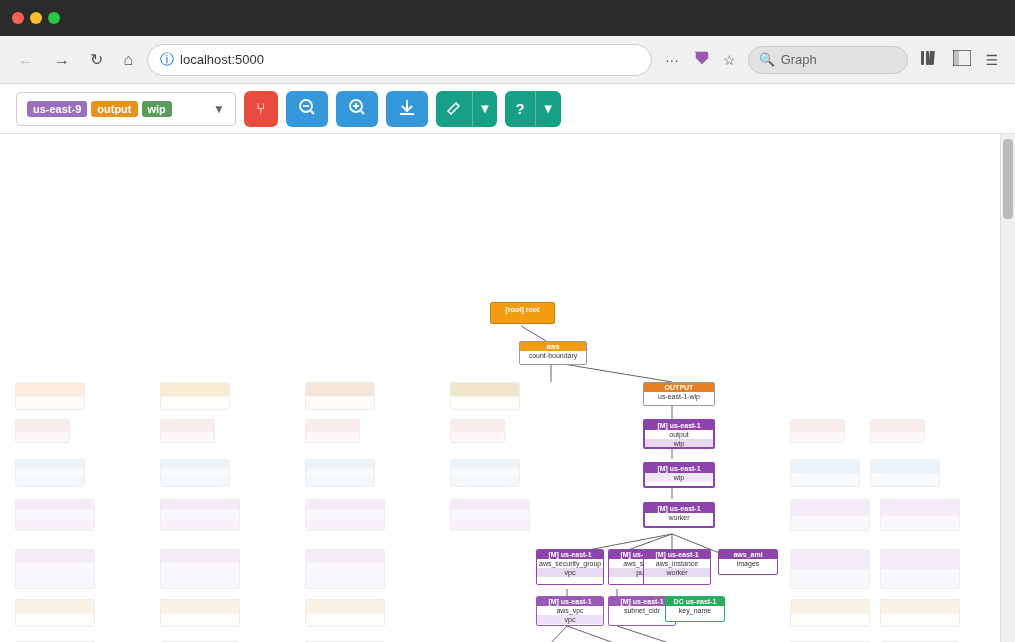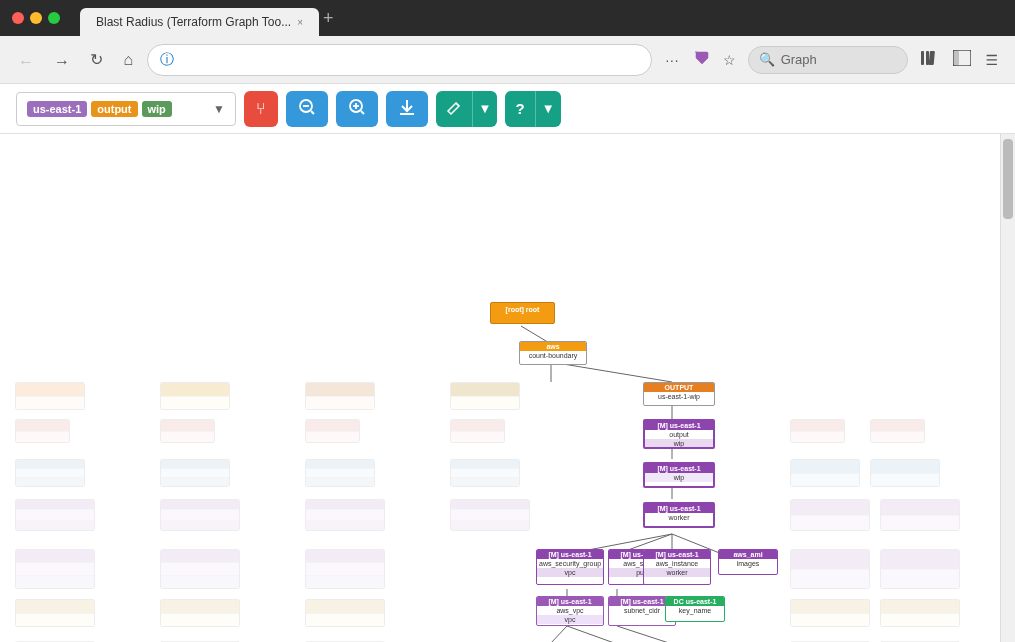--- a/index.html
+++ b/index.html
@@ -256,37 +256,31 @@
   </style>
 </head>
 <body>
 
 <div class="titlebar">
   <div class="traffic-lights">
     <div class="traffic-light tl-red"></div>
     <div class="traffic-light tl-yellow"></div>
     <div class="traffic-light tl-green"></div>
   </div>
-  <div class="tab-bar">
-    <div class="tab active">
-      <span>Blast Radius (Terraform Graph Too...</span>
-      <span class="tab-close">×</span>
-    </div>
-    <button class="tab-new">+</button>
-  </div>
 </div>
 
 <div class="navbar">
   <button class="nav-btn disabled">←</button>
   <button class="nav-btn">→</button>
   <button class="nav-btn">↻</button>
   <button class="nav-btn">⌂</button>
 
   <div class="address-bar">
     <span class="info-icon">ⓘ</span>
+    <span class="address-text">localhost:5000</span>
   </div>
 
   <div class="nav-actions">
     <button class="nav-action-btn">···</button>
     <button class="nav-action-btn">
       <svg width="16" height="16" viewBox="0 0 16 16">
           <path d="M2 2h12a1 1 0 011 1v5l-6 6-6-6V3a1 1 0 011-1z" fill="#9b59b6" stroke="#9b59b6" stroke-width="0.5"></path>
         </svg>
     </button>
     <button class="nav-action-btn">☆</button>
@@ -310,21 +304,21 @@
           <rect x="0" y="0" width="18" height="16" rx="2" fill="none" stroke="#555" stroke-width="1.5"></rect>
           <rect x="0" y="0" width="6" height="16" rx="2" fill="#555" opacity="0.3"></rect>
         </svg>
     </button>
     <button class="nav-action-btn">☰</button>
   </div>
 </div>
 
 <div class="toolbar">
   <div class="selector-dropdown">
-    <span class="tag tag-purple">us-east-1</span>
+    <span class="tag tag-purple">us-east-9</span>
     <span class="tag tag-orange">output</span>
     <span class="tag tag-green">wip</span>
     <span class="dropdown-arrow">▼</span>
   </div>
 
   <button class="tool-btn btn-red">
     <span style="font-size:16px;">⑂</span>
   </button>
 
   <button class="tool-btn btn-blue">

